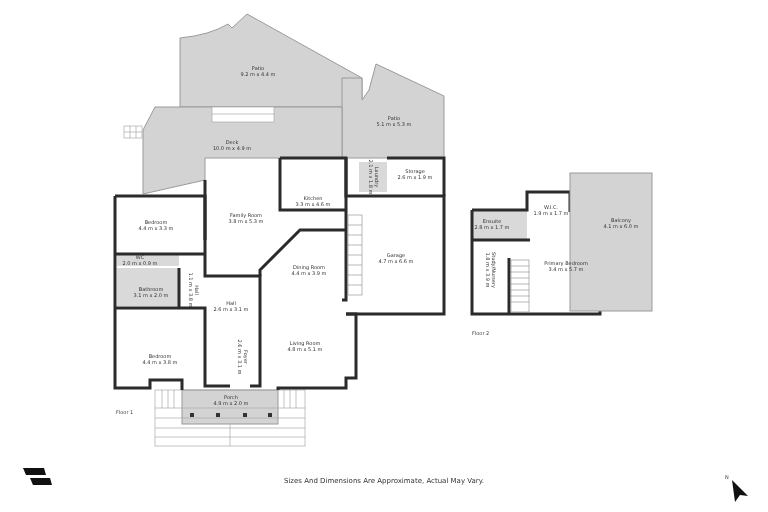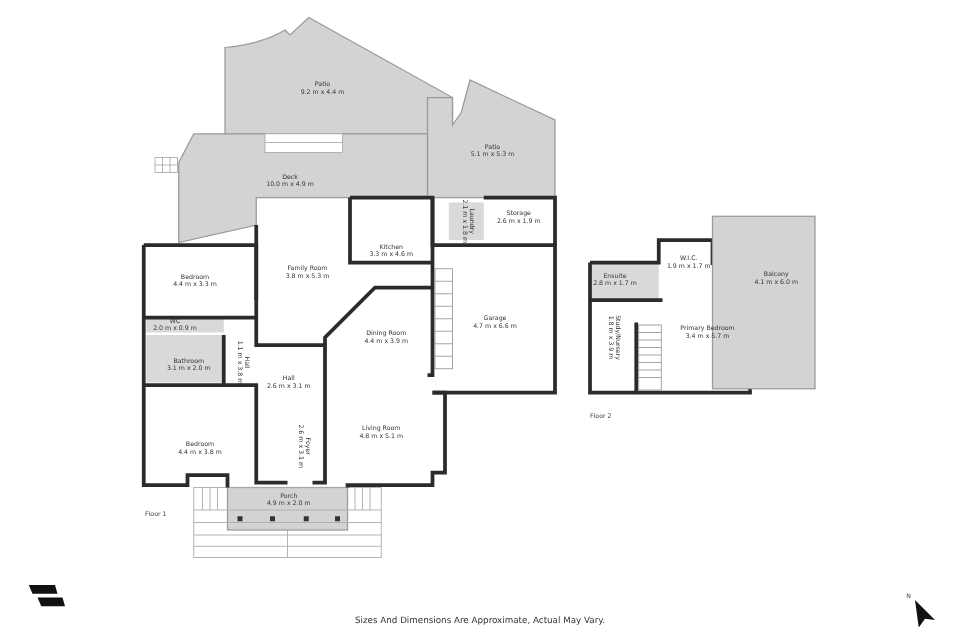--- a/index.html
+++ b/index.html
@@ -4,21 +4,21 @@
 <style>
   html, body { margin:0; padding:0; }
   body { width:768px; height:512px; background:#ffffff; position:relative; overflow:hidden;
          font-family:"DejaVu Sans", sans-serif; }
   svg.plan { position:absolute; left:0; top:0; }
   .lbl { position:absolute; text-align:center; font-size:5px; line-height:6px; color:#333; white-space:nowrap; transform:translate(-50%,-50%); }
   .lbl .nm { display:block; }
   .lbl .dm { display:block; }
   .rot { transform:translate(-50%,-50%) rotate(90deg); }
   .floor-lbl { position:absolute; font-size:5px; color:#444; }
-  .footer { position:absolute; left:0; width:768px; top:492px; text-align:center; font-size:7px; color:#333; }
+  .footer { position:absolute; left:0; width:768px; top:477px; text-align:center; font-size:7px; color:#333; }
   .compass { position:absolute; left:722px; top:474px; width:30px; height:30px; }
   .compass-n { position:absolute; left:725px; top:474px; font-size:5px; color:#444; }
   .logo { position:absolute; left:22px; top:466px; width:32px; height:22px; }
 </style>
 </head>
 <body>
 
 <svg class="plan" width="768" height="512" viewBox="0 0 768 512">
 
   <g fill="#d3d3d3" stroke="#9a9a9a" stroke-width="1">

